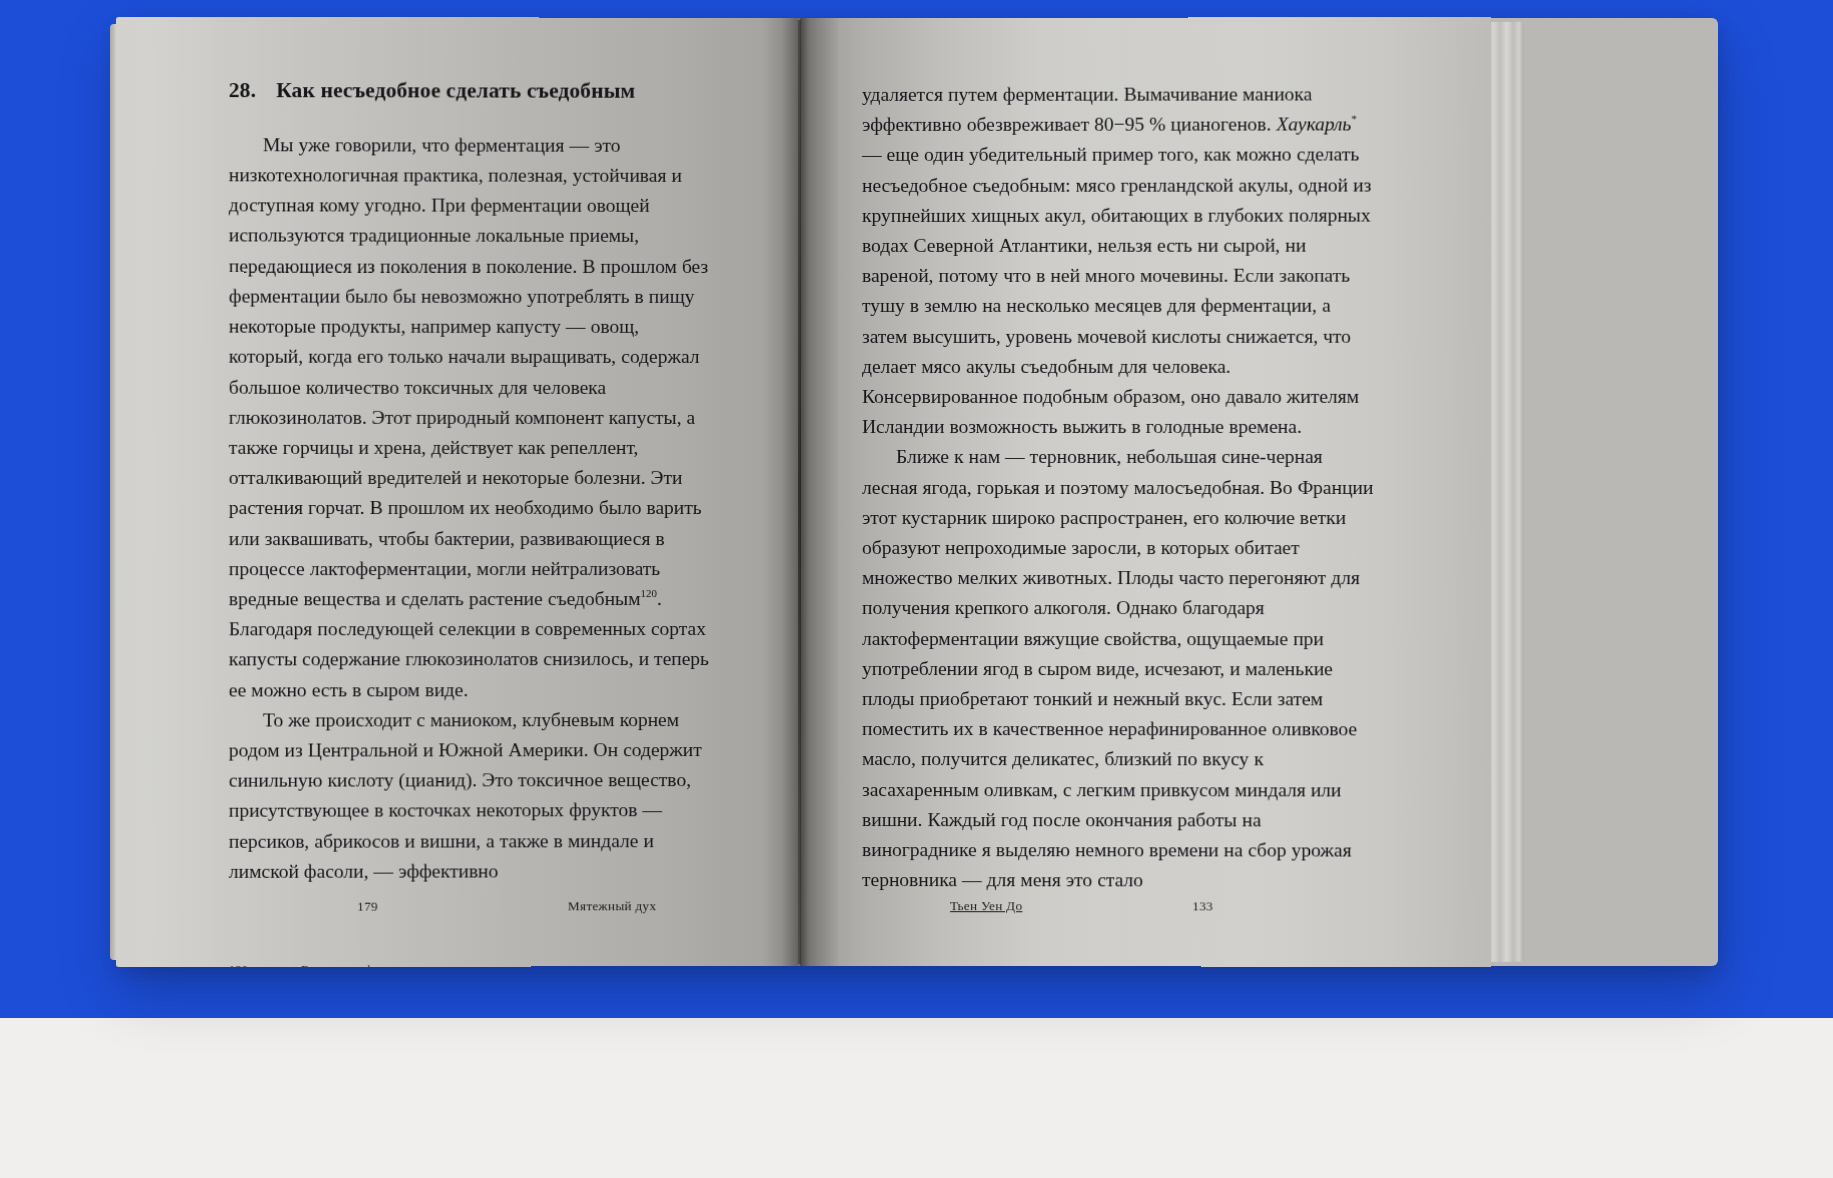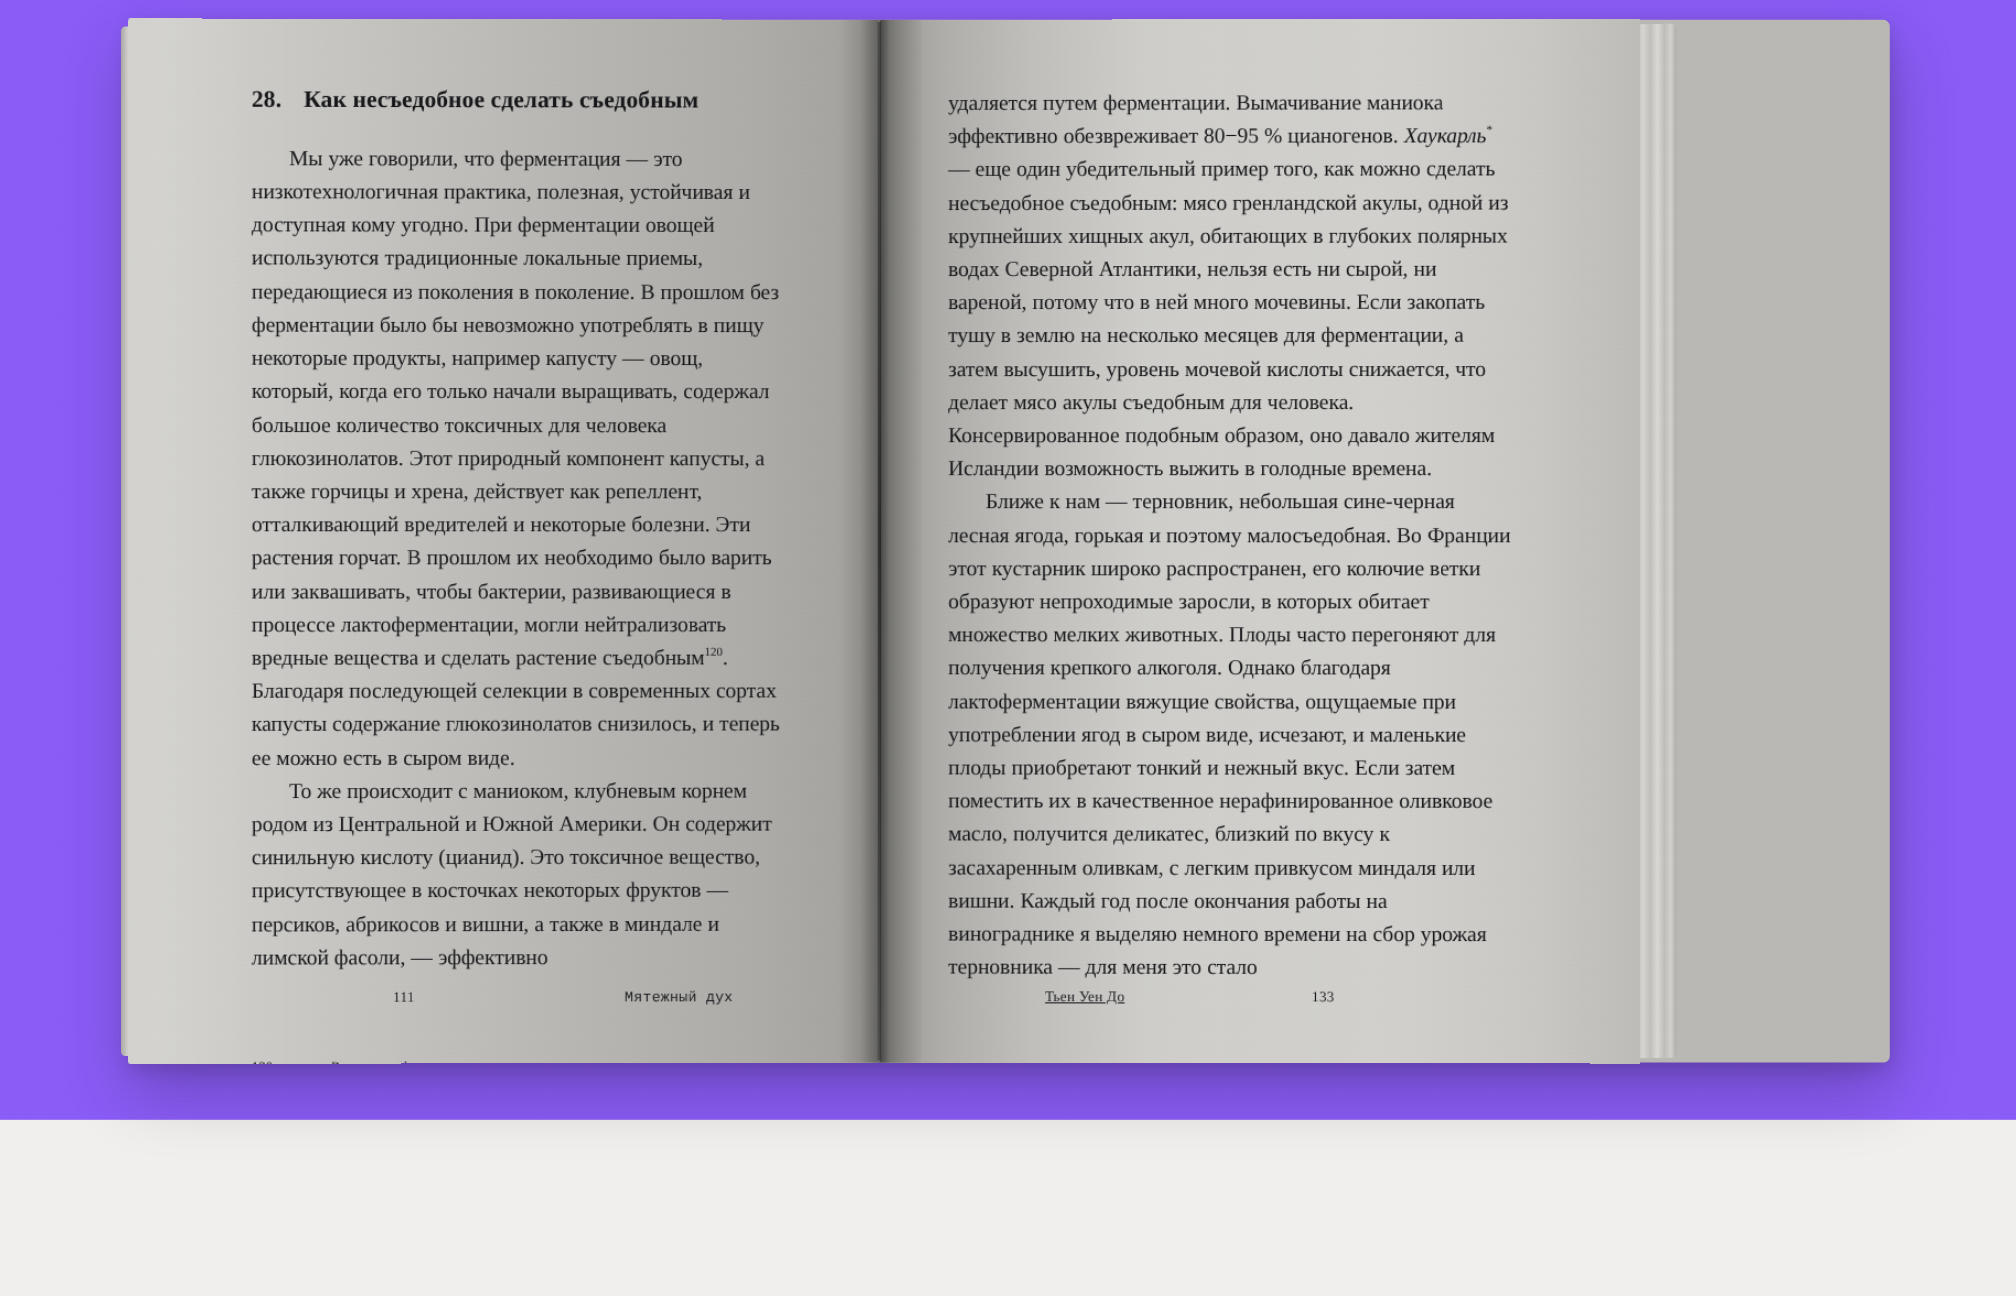--- a/index.html
+++ b/index.html
@@ -12,21 +12,21 @@
     height: 1178px;
     overflow: hidden;
     font-family: "Liberation Serif", "DejaVu Serif", serif;
   }
 
   
   #scene {
     position: relative;
     width: 1833px;
     height: 1018px;
-    background: #8b5cf6;
+    background: #1d4ed8;
   }
 
   
   #book-shadow {
     position: absolute;
     left: 118px;
     top: 18px;
     width: 1600px;
     height: 948px;
     border-radius: 6px;
@@ -207,21 +207,21 @@
 
   
   .footer {
     position: absolute;
     bottom: 52px;
     font-size: 13.2px;
     color: #1d1d21;
     letter-spacing: 0.3px;
   }
   #footer-left-num  { left: 240px; }
-  #footer-left-title{ left: 450px; font-family: Liberation Mono, monospace; }
+  #footer-left-title{ left: 450px; }
   #footer-right-title { left: 150px; text-decoration: underline; }
   #footer-right-num   { left: 392px; }
 
   
   #grain {
     position: absolute;
     inset: 0;
     pointer-events: none;
     opacity: 0.12;
     background-image:
@@ -249,21 +249,21 @@
       <p class="body indent"><span>Мы уже говорили, что ферментация — это низкотехнологичная практика, полезная, устойчивая и доступная кому угодно. При ферментации овощей используются традиционные локальные приемы, передающиеся из поколения в поколение. В прошлом без ферментации было бы невозможно употреблять в пищу некоторые продукты, например капусту — овощ, который, когда его только начали выращивать, содержал большое количество токсичных для человека глюкозинолатов. Этот природный компонент капусты, а также горчицы и хрена, действует как репеллент, отталкивающий вредителей и некоторые болезни. Эти растения горчат. В прошлом их необходимо было варить или заквашивать, чтобы бактерии, развивающиеся в процессе лактоферментации, могли нейтрализовать вредные вещества и сделать растение съедобным</span><sup class="fn">120</sup><span>. Благодаря последующей селекции в современных сортах капусты содержание глюкозинолатов снизилось, и теперь ее можно есть в сыром виде.</span></p>
 
       <p class="body indent">То же происходит с маниоком, клубневым корнем родом из Центральной и Южной Америки. Он содержит синильную кислоту (цианид). Это токсичное вещество, присутствующее в косточках некоторых фруктов — персиков, абрикосов и вишни, а также в миндале и лимской фасоли, — эффективно</p>
     </div>
 
     <div id="footnote">
       <span class="fn-num">120</span>
       <span>В процессе ферментации глюкозинолаты исчезают за неделю.</span>
     </div>
 
-    <div class="footer" id="footer-left-num">111</div>
+    <div class="footer" id="footer-left-num">179</div>
     <div class="footer" id="footer-left-title">Мятежный дух</div>
   </div>
 
   <div class="page" id="page-right">
     <div class="sheen" id="sheen-right"></div>
 
     <div class="textblock" id="right-text">
       <p class="body"><span>удаляется путем ферментации. Вымачивание маниока эффективно обезвреживает 80−95 % цианогенов. </span><i>Хаукарль</i><sup class="fn">*</sup><span> — еще один убедительный пример того, как можно сделать несъедобное съедобным: мясо гренландской акулы, одной из крупнейших хищных акул, обитающих в глубоких полярных водах Северной Атлантики, нельзя есть ни сырой, ни вареной, потому что в ней много мочевины. Если закопать тушу в землю на несколько месяцев для ферментации, а затем высушить, уровень мочевой кислоты снижается, что делает мясо акулы съедобным для человека. Консервированное подобным образом, оно давало жителям Исландии возможность выжить в голодные времена.</span></p>
 
       <p class="body indent">Ближе к нам — терновник, небольшая сине-черная лесная ягода, горькая и поэтому малосъедобная. Во Франции этот кустарник широко распространен, его колючие ветки образуют непроходимые заросли, в которых обитает множество мелких животных. Плоды часто перегоняют для получения крепкого алкоголя. Однако благодаря лактоферментации вяжущие свойства, ощущаемые при употреблении ягод в сыром виде, исчезают, и маленькие плоды приобретают тонкий и нежный вкус. Если затем поместить их в качественное нерафинированное оливковое масло, получится деликатес, близкий по вкусу к засахаренным оливкам, с легким привкусом миндаля или вишни. Каждый год после окончания работы на винограднике я выделяю немного времени на сбор урожая терновника — для меня это стало</p>

